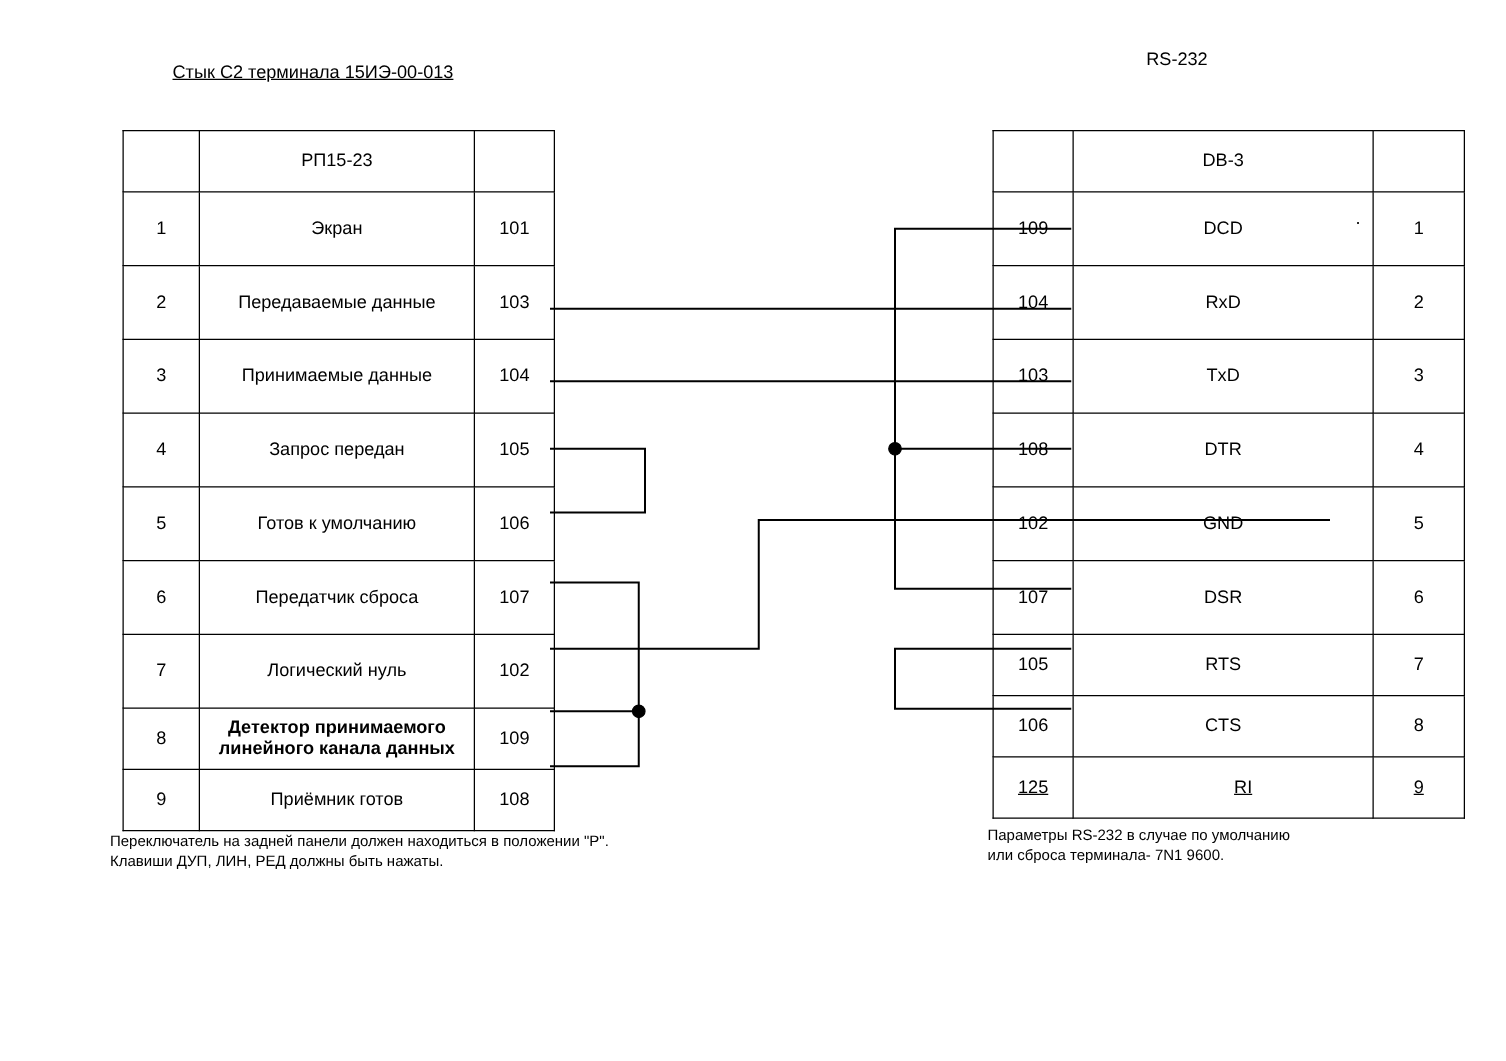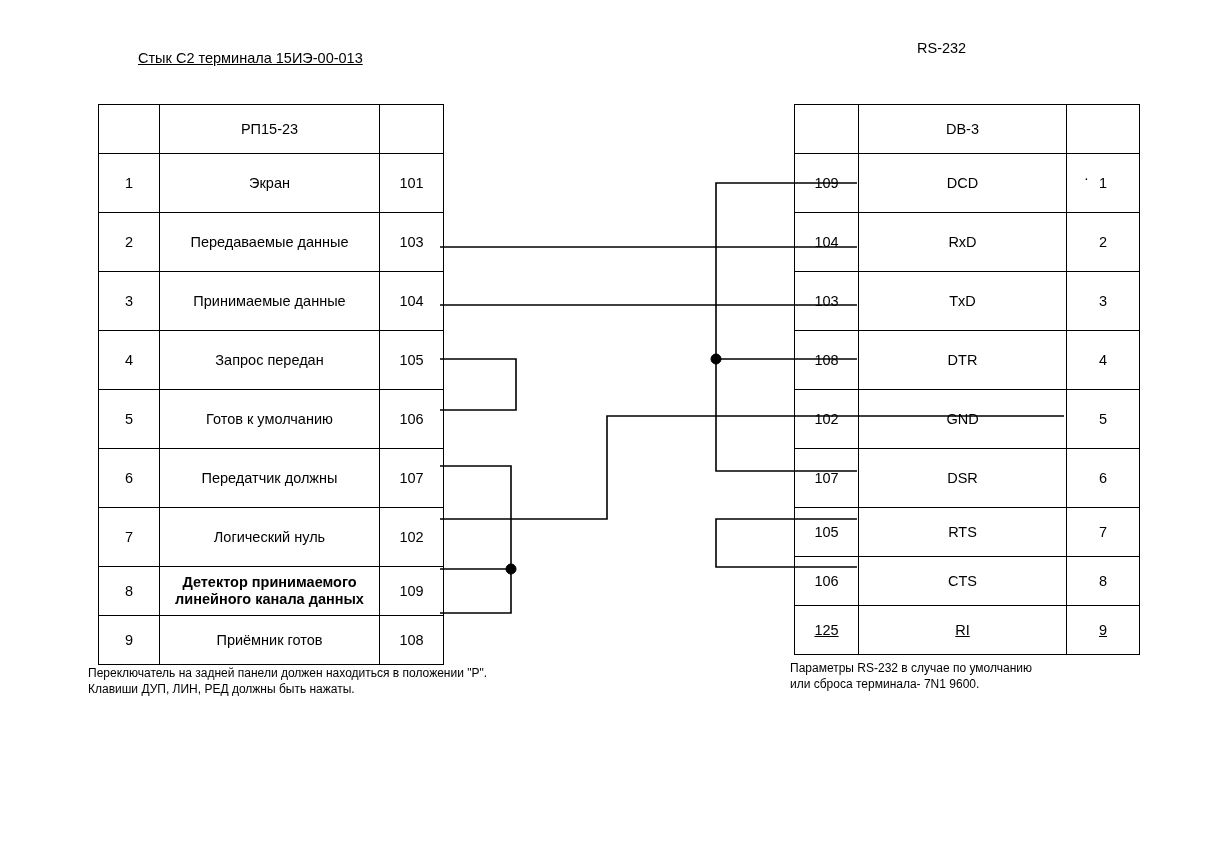--- a/index.html
+++ b/index.html
@@ -118,21 +118,21 @@
         <td class="c-name">Запрос передан</td>
         <td class="c-code">105</td>
       </tr>
       <tr class="row">
         <td class="c-pin">5</td>
         <td class="c-name">Готов к умолчанию</td>
         <td class="c-code">106</td>
       </tr>
       <tr class="row">
         <td class="c-pin">6</td>
-        <td class="c-name">Передатчик должны</td>
+        <td class="c-name">Передатчик сброса</td>
         <td class="c-code">107</td>
       </tr>
       <tr class="row">
         <td class="c-pin">7</td>
         <td class="c-name">Логический нуль</td>
         <td class="c-code">102</td>
       </tr>
       <tr class="row" style="height:48px;">
         <td class="c-pin" style="height:48px;">8</td>
         <td class="c-name small-desc" style="height:48px;">Детектор принимаемого линейного канала данных</td>
@@ -189,21 +189,21 @@
         <td class="c-rname" style="height:48px;">RTS</td>
         <td class="c-rpin" style="height:48px;">7</td>
       </tr>
       <tr class="row" style="height:48px;">
         <td class="c-rcode" style="height:48px;">106</td>
         <td class="c-rname" style="height:48px;margin-top:16px;">CTS</td>
         <td class="c-rpin" style="height:48px;">8</td>
       </tr>
       <tr class="row" style="height:48px;text-decoration:underline;">
         <td class="c-rcode" style="height:48px;">125</td>
-        <td class="c-rname" style="height:48px;">RI</td>
+        <td class="c-rname" style="height:48px;padding-left:32px;">RI</td>
         <td class="c-rpin" style="height:48px;">9</td>
       </tr>
     </tbody>
   </table>
 
   <div class="dot-mark" style="left:1084px; top:170px;">·</div>
 
   <svg class="wires" viewBox="0 0 1205 849">
 
     <polyline points="440,247 857,247"></polyline>

